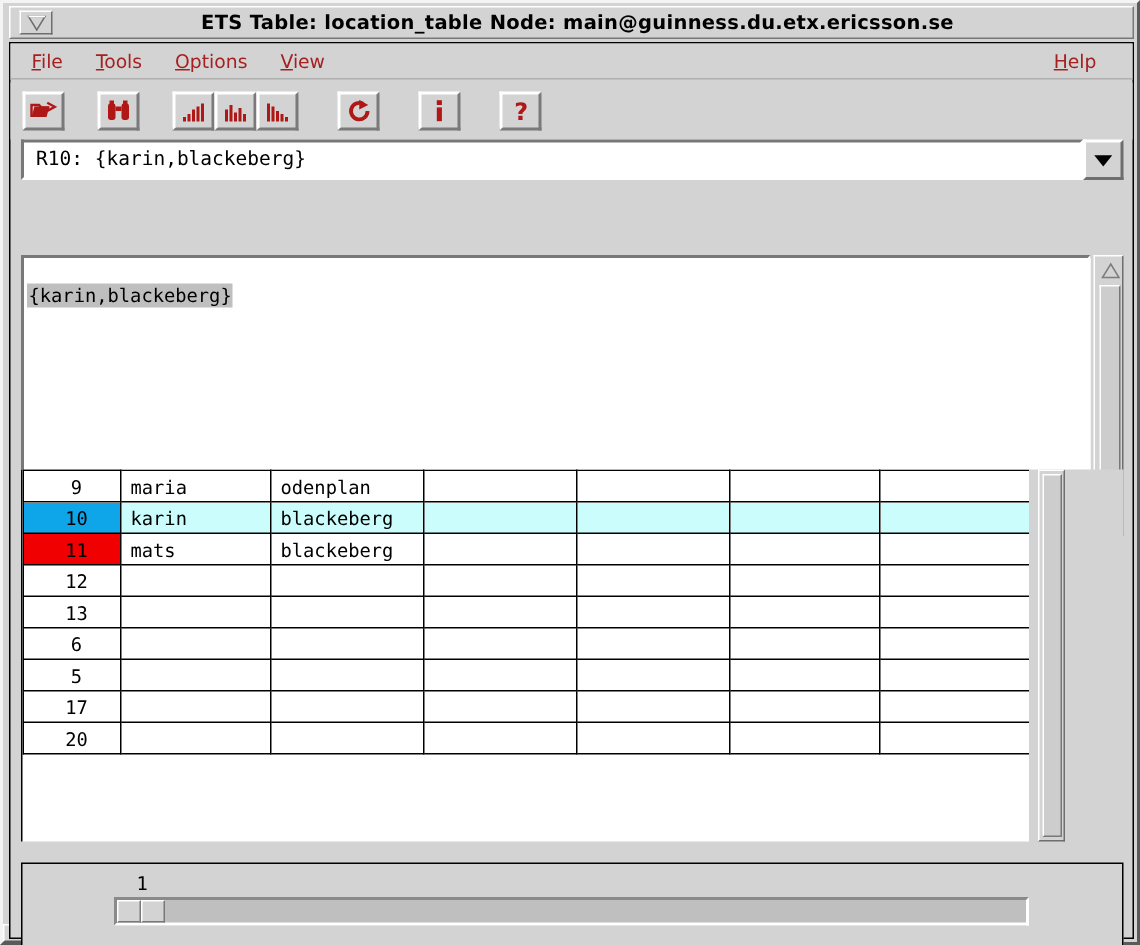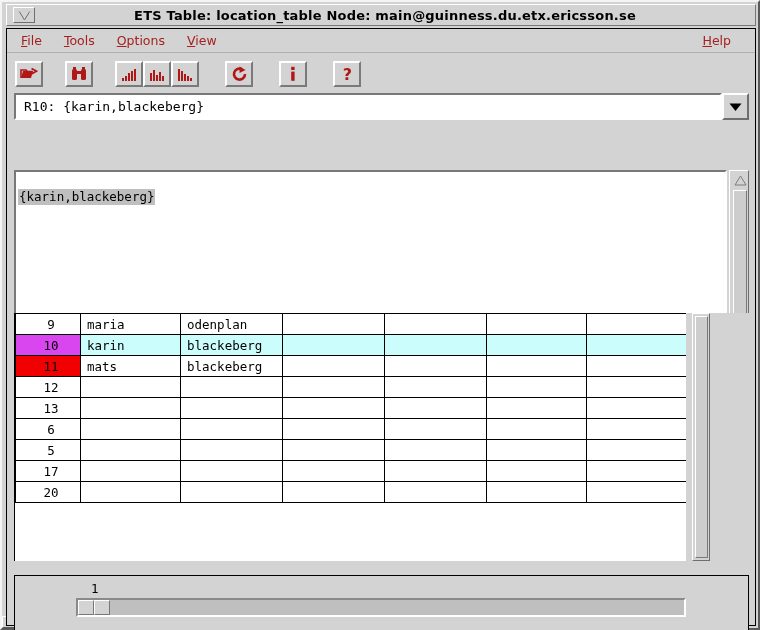--- a/index.html
+++ b/index.html
@@ -232,21 +232,21 @@
     padding: 0;
     background: #d3d3d3;
     border-top: 2px solid #ffffff;
     border-left: 2px solid #ffffff;
     border-right: 2px solid #7c7c7c;
     border-bottom: 2px solid #7c7c7c;
   }
   td.rowhdr.green { background: #00e800; }
   td.rowhdr.red   { background: #f00000; }
   tr.sel td { background: #ccfdfd; }
-  tr.sel td.rowhdr.red { background: #d946ef; }
+  tr.sel td.rowhdr.red { background: #0ea5e9; }
 
   #table-vscroll {
     position: absolute; left: 678px; top: 0;
     width: 18px; height: 248px;
     background: #d3d3d3;
     border-top: 1px solid #ffffff;
     border-left: 1px solid #ffffff;
     border-right: 1px solid #6e6e6e;
     border-bottom: 1px solid #6e6e6e;
   }

